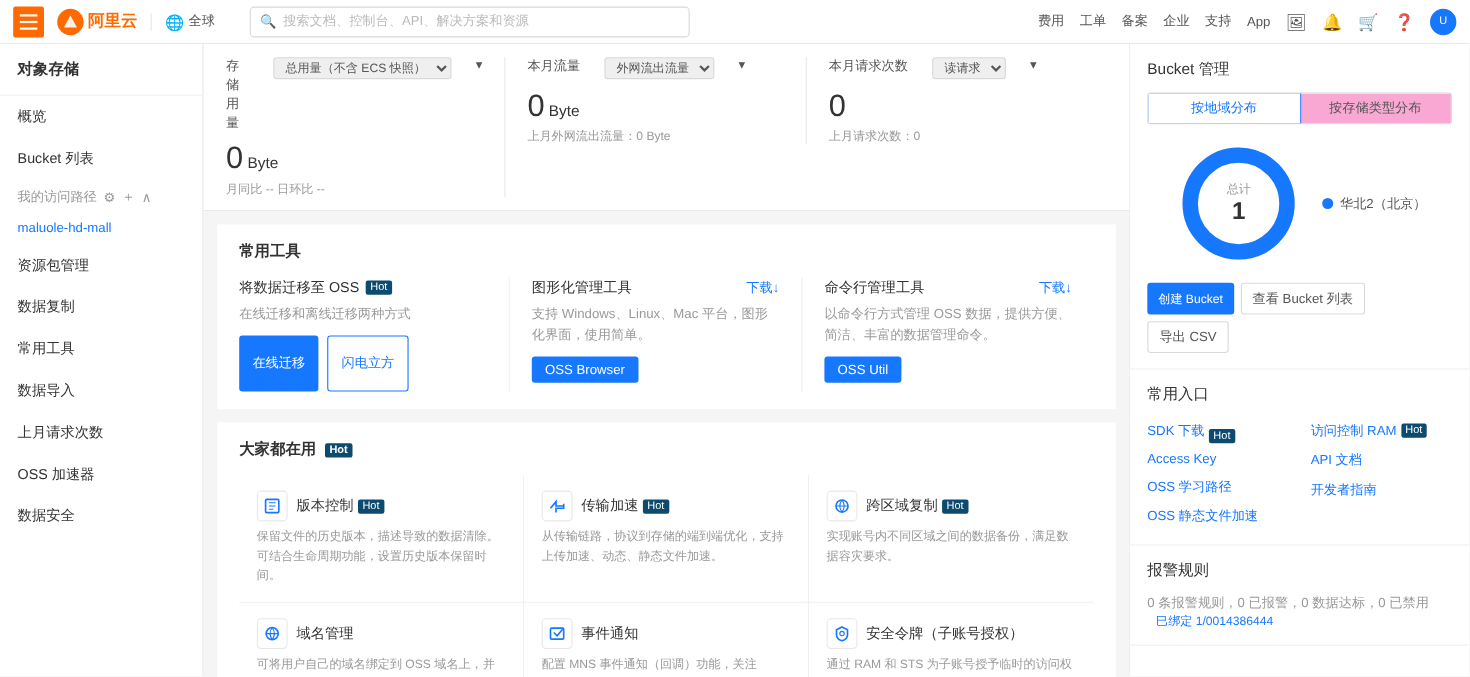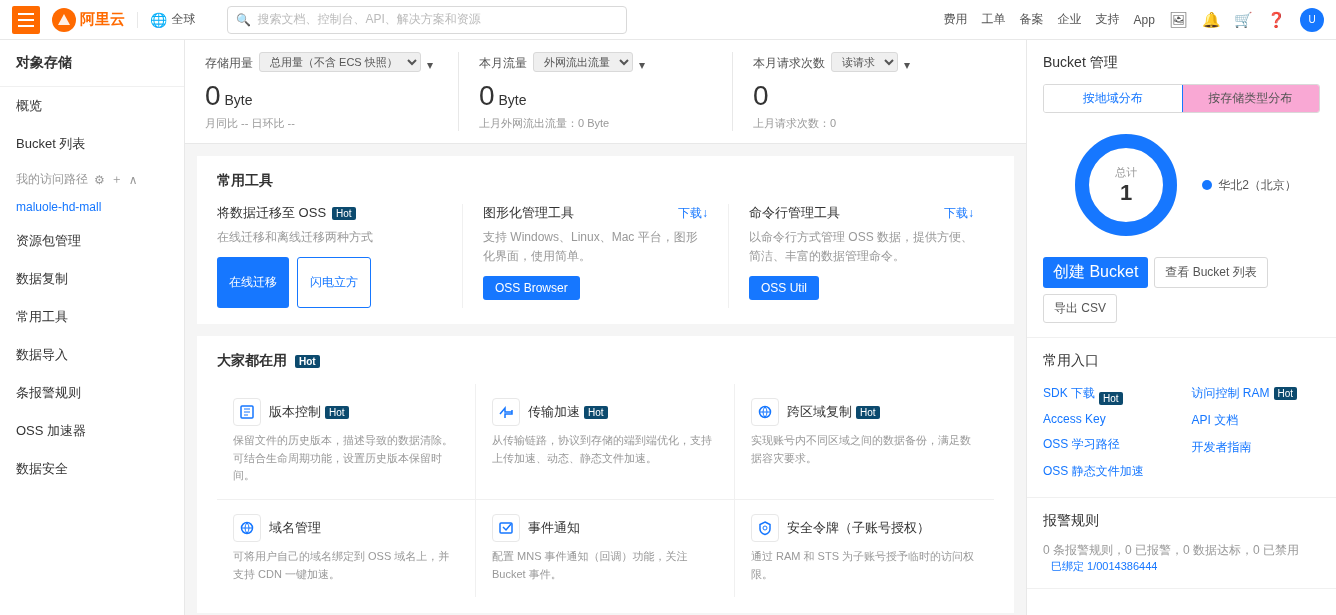--- a/index.html
+++ b/index.html
@@ -27,21 +27,21 @@
     .sidebar-section-link { color: #1677ff; font-size: 12px; padding: 8px 16px; display: flex; align-items: center; gap: 4px; cursor: pointer; }
 
     
     .main { flex: 1; overflow-y: auto; padding: 0; background: #f5f5f5; }
 
     
     .stats-bar { background: #fff; padding: 12px 20px; display: flex; align-items: flex-start; gap: 0; border-bottom: 1px solid #e8e8e8; margin-bottom: 12px; }
     .stats-item { flex: 1; padding: 0 20px; border-right: 1px solid #e8e8e8; }
     .stats-item:first-child { padding-left: 0; }
     .stats-item:last-child { border-right: none; }
-    .stats-select { display: flex; align-items: flex-end; gap: 6px; font-size: 12px; color: #555; margin-bottom: 8px; }
+    .stats-select { display: flex; align-items: flex-start; gap: 22px; font-size: 12px; color: #555; margin-bottom: 8px; }
     .stats-select select { border: 1px solid #d9d9d9; border-radius: 3px; padding: 2px 6px; font-size: 11px; color: #555; }
 
     
     .section { background: #fff; margin: 0 12px 12px; padding: 16px 20px; }
     .section-title { font-size: 14px; font-weight: bold; color: #333; margin-bottom: 14px; display: flex; align-items: center; gap: 8px; }
     .hot-badge { background: #0c4a6e; color: #fff; font-size: 10px; padding: 1px 4px; border-radius: 2px; }
     .tools-grid { display: flex; gap: 0; }
     .tool-card { flex: 1; padding: 0 20px; border-right: 1px solid #f0f0f0; }
     .tool-card:first-child { padding-left: 0; }
     .tool-card:last-child { border-right: none; }
@@ -75,21 +75,21 @@
     
     .chart-container { display: flex; align-items: center; justify-content: center; gap: 16px; margin-bottom: 12px; }
     .donut-wrap { position: relative; width: 120px; height: 120px; }
     .donut-label { position: absolute; top: 50%; left: 50%; transform: translate(-50%, -50%); text-align: center; }
     .donut-total { font-size: 11px; color: #999; }
     .donut-num { font-size: 22px; font-weight: bold; color: #333; }
     .chart-legend { display: flex; flex-direction: column; gap: 6px; }
     .legend-item { display: flex; align-items: center; gap: 6px; font-size: 12px; color: #555; }
     .legend-dot { width: 10px; height: 10px; border-radius: 50%; }
     .bucket-actions { display: flex; gap: 6px; flex-wrap: wrap; }
-    .btn-bucket { background: #1677ff; color: #fff; border: none; padding: 5px 10px; border-radius: 3px; font-size: 16px; cursor: pointer; }
+    .btn-bucket { background: #1677ff; color: #fff; border: none; padding: 5px 10px; border-radius: 3px; font-size: 11px; cursor: pointer; }
     .btn-bucket-outline { background: #fff; color: #555; border: 1px solid #d9d9d9; padding: 5px 10px; border-radius: 3px; font-size: 12px; cursor: pointer; }
     .entry-link { color: #1677ff; font-size: 12px; cursor: pointer; padding: 3px 0; display: flex; align-items: center; gap: 4px; }
 
     .nav-divider { width: 1px; height: 16px; background: #e8e8e8; }
   </style>
 </head>
 <body>
 
 <div class="top-nav">
   <div class="nav-menu-btn">
@@ -139,21 +139,21 @@
       <span>我的访问路径</span>
       <span>⚙</span>
       <span>＋</span>
       <span>∧</span>
     </div>
     <div class="sidebar-section-link">maluole-hd-mall</div>
     <div class="sidebar-item">资源包管理</div>
     <div class="sidebar-item">数据复制</div>
     <div class="sidebar-item">常用工具</div>
     <div class="sidebar-item">数据导入</div>
-    <div class="sidebar-item">条报警规则</div>
+    <div class="sidebar-item">上月请求次数</div>
     <div class="sidebar-item">OSS 加速器</div>
     <div class="sidebar-item">数据安全</div>
   </div>
 
   <div class="main">
 
     <div class="stats-bar">
       <div class="stats-item">
         <div class="stats-select">
           <span>存储用量</span>

